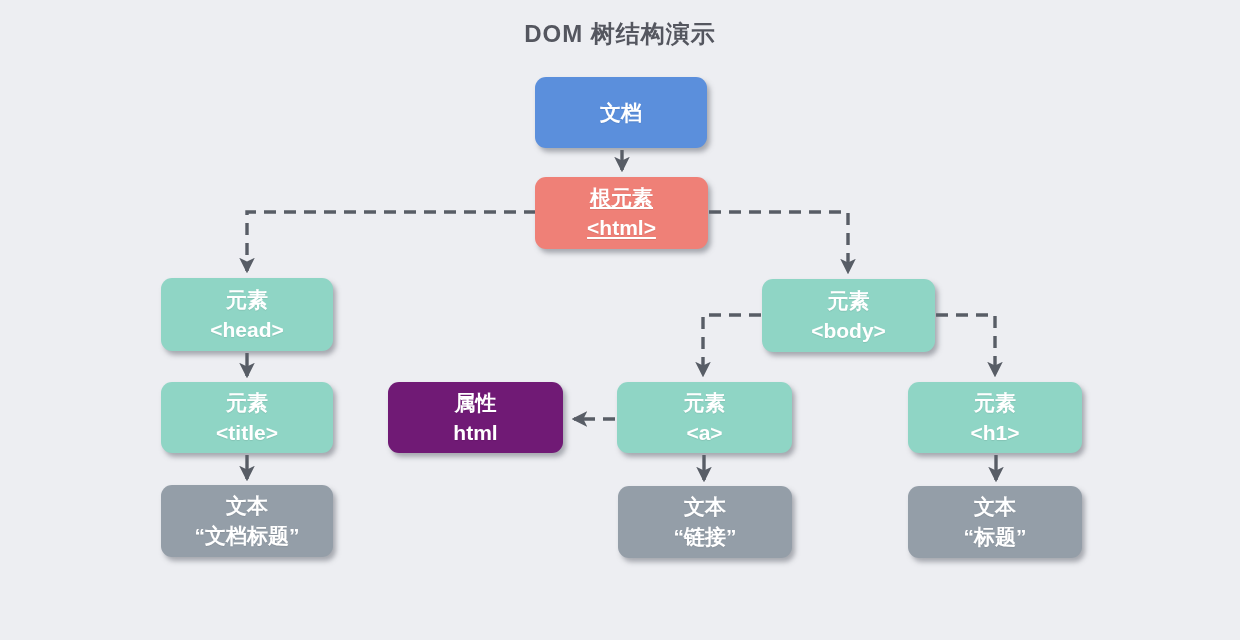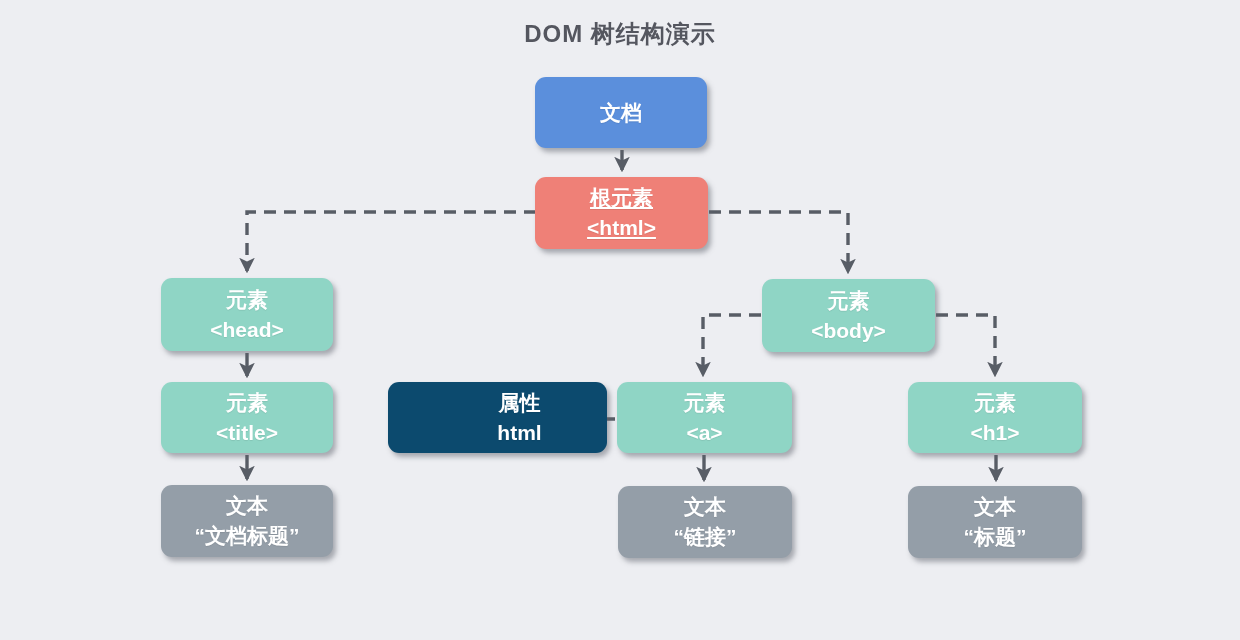--- a/index.html
+++ b/index.html
@@ -78,21 +78,21 @@
     <span>&lt;head&gt;</span>
   </div>
   <div class="node n3" style="background: rgb(143, 213, 197);">
     <span>元素</span>
     <span>&lt;title&gt;</span>
   </div>
   <div class="node n4" style="background: rgb(148, 158, 168);">
     <span>文本</span>
     <span>“文档标题”</span>
   </div>
-  <div class="node n5" style="background: #0c4a6e; padding-left: 44px;">
+  <div class="node n5" style="background: #701a75;">
     <span>属性</span>
     <span>html</span>
   </div>
   <div class="node n6" style="background: rgb(143, 213, 197);">
     <span>元素</span>
     <span>&lt;a&gt;</span>
   </div>
   <div class="node n7" style="background: rgb(148, 158, 168);">
     <span>文本</span>
     <span>“链接”</span>

